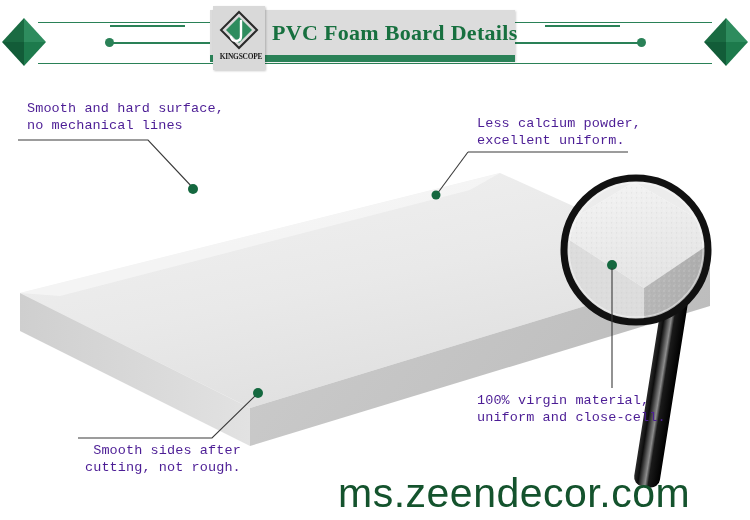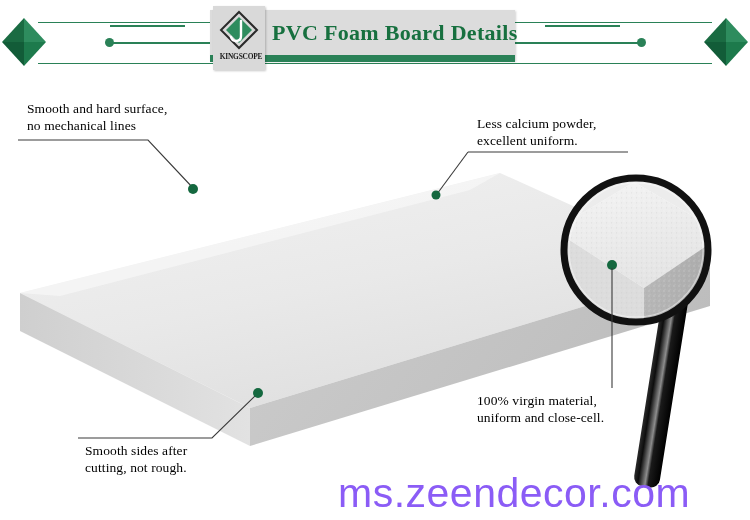--- a/index.html
+++ b/index.html
@@ -133,30 +133,30 @@
     display: flex;
     align-items: flex-start;
   }
   .callout .bar {
     width: 7px;
     background: #17814e;
     flex: 0 0 7px;
     margin-right: 6px;
   }
   .callout .txt {
-    font-family: Liberation Serif, serif;
+    font-family: Liberation Mono, monospace;
     font-size: 13.5px;
     line-height: 17px;
-    color: #000000;
+    color: #4c1d95;
     white-space: pre-line;
     letter-spacing: 0.1px;
   }
   #callout-smooth-surface { left: 14px; top: 100px; height: 36px; }
   #callout-calcium        { left: 464px; top: 115px; height: 36px; }
-  #callout-sides          { left: 72px; top: 442px; height: 36px; }
+  #callout-sides          { left: 72px; top: 442px; height: 36px; text-align: right; }
   #callout-virgin         { left: 464px; top: 392px; height: 36px; }
 
   
   #leaders {
     position: absolute;
     left: 0; top: 0;
     width: 750px; height: 520px;
     pointer-events: none;
   }
 
@@ -169,21 +169,21 @@
     height: 330px;
   }
 
   
   #watermark {
     position: absolute;
     left: 338px;
     top: 470px;
     font-family: "Liberation Sans", sans-serif;
     font-size: 41px;
-    color: #8b5cf6;
+    color: #14532d;
     letter-spacing: 0.5px;
     white-space: nowrap;
     line-height: 46px;
   }
 </style>
 </head>
 <body>
 
 <div id="stage">
 

